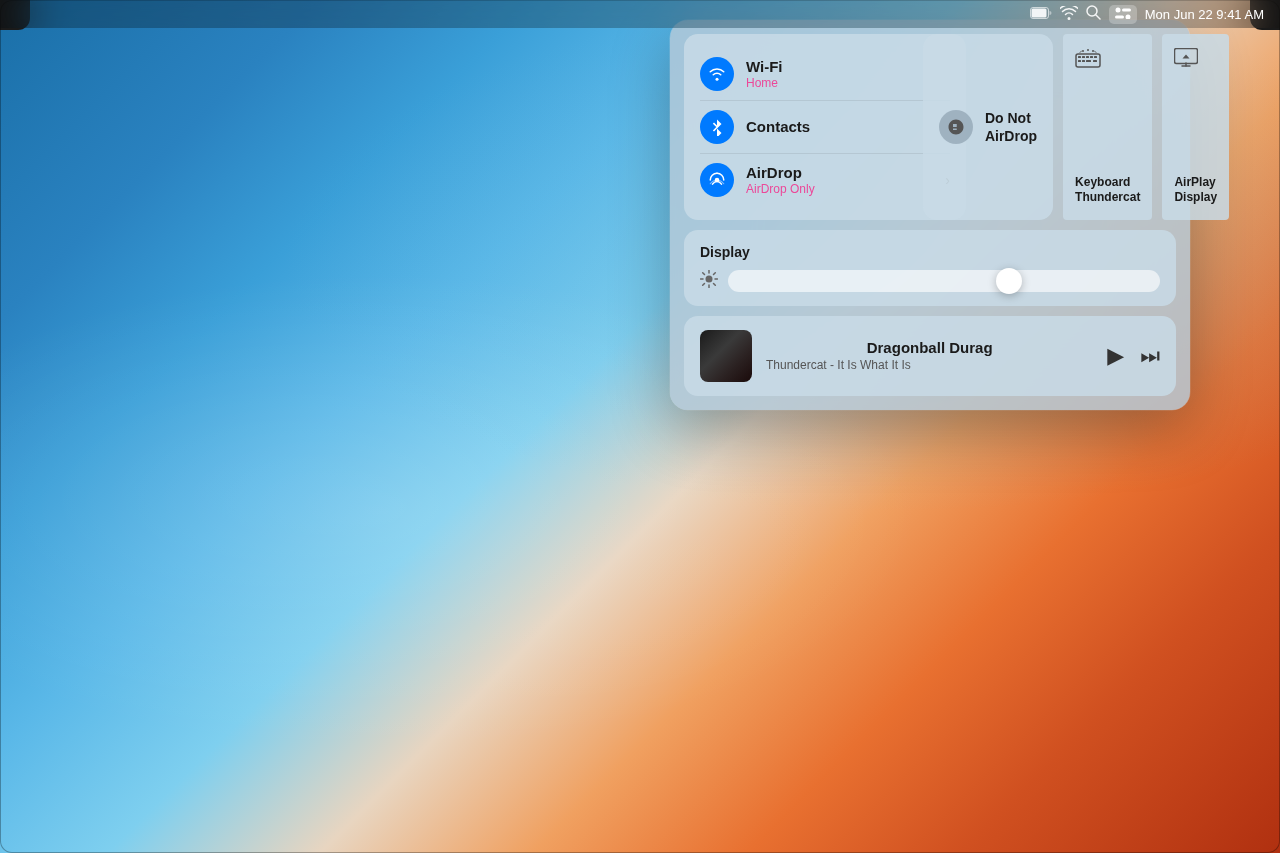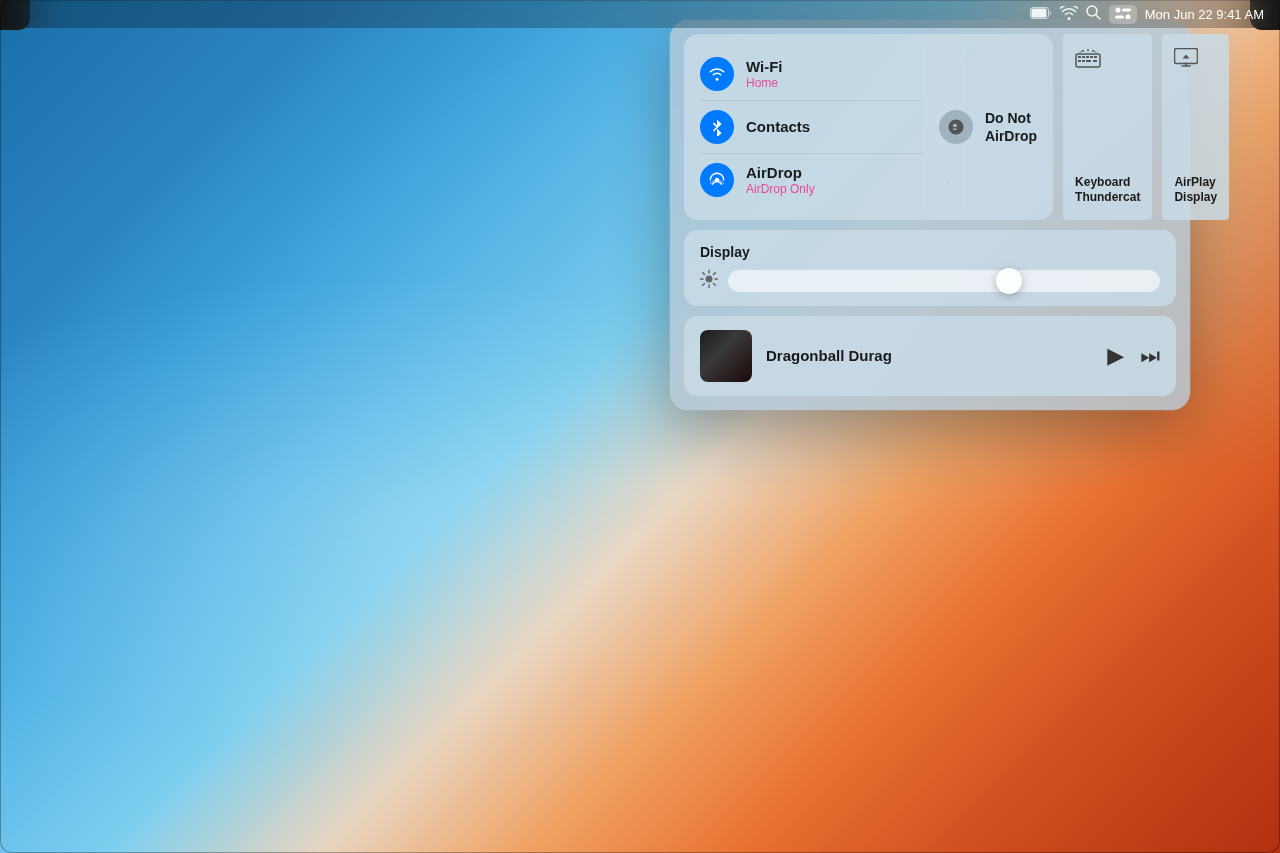--- a/index.html
+++ b/index.html
@@ -334,20 +334,21 @@
 
     .now-playing-info {
       flex: 1;
     }
 
     .now-playing-title {
       font-size: 15px;
       font-weight: 600;
       color: #1a1a1a;
       line-height: 1.3;
+      text-align: center;
     }
 
     .now-playing-artist {
       font-size: 12px;
       color: #555;
       line-height: 1.3;
     }
 
     .now-playing-controls {
       display: flex;
@@ -569,20 +570,21 @@
     </div>
   </div>
 
 
   <div class="now-playing-card">
     <div class="album-art">
       <div class="album-art-inner"></div>
     </div>
     <div class="now-playing-info">
       <div class="now-playing-title">Dragonball Durag</div>
+      <div class="now-playing-artist">Thundercat - It Is What It Is</div>
     </div>
     <div class="now-playing-controls">
       <button class="playback-btn" style="background:none;border:none;cursor:pointer;font-size:22px;color:#333;">▶</button>
       <button class="playback-btn" style="background:none;border:none;cursor:pointer;font-size:22px;color:#333;">⏭</button>
     </div>
   </div>
 
 </div>
 
 <div class="screen-chrome"></div>

